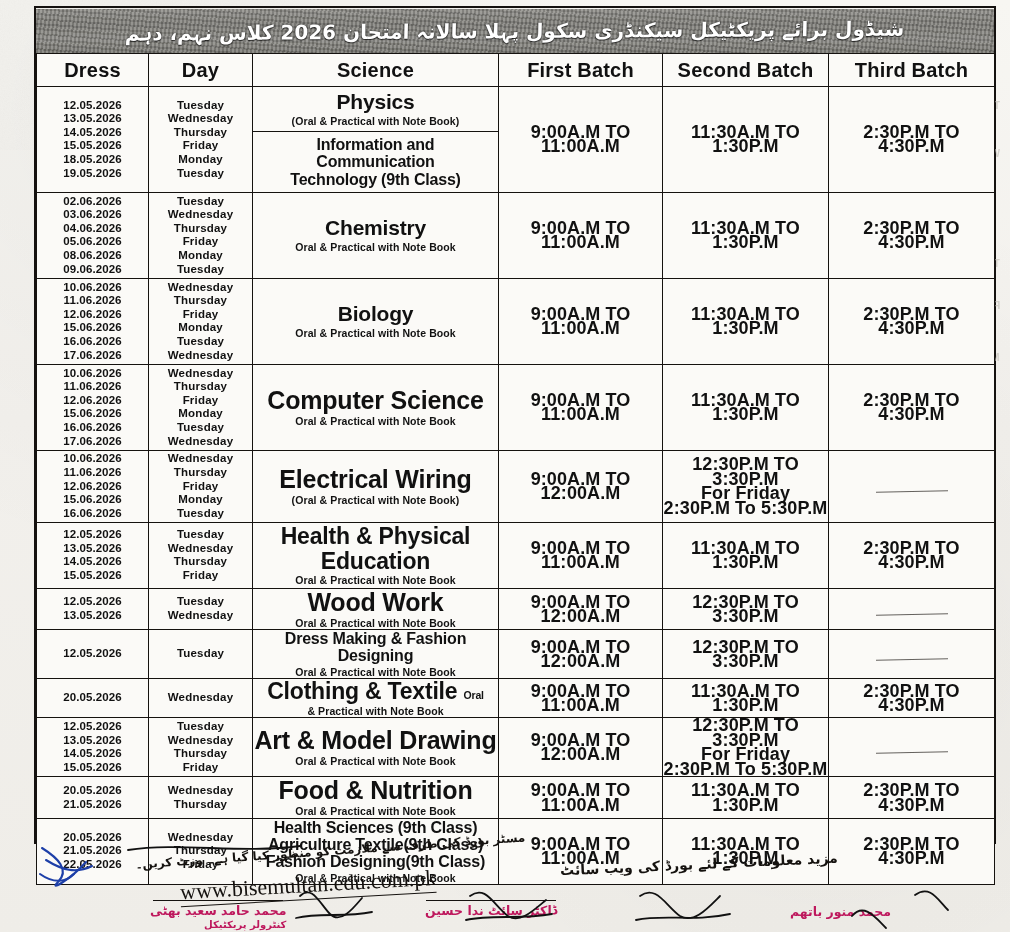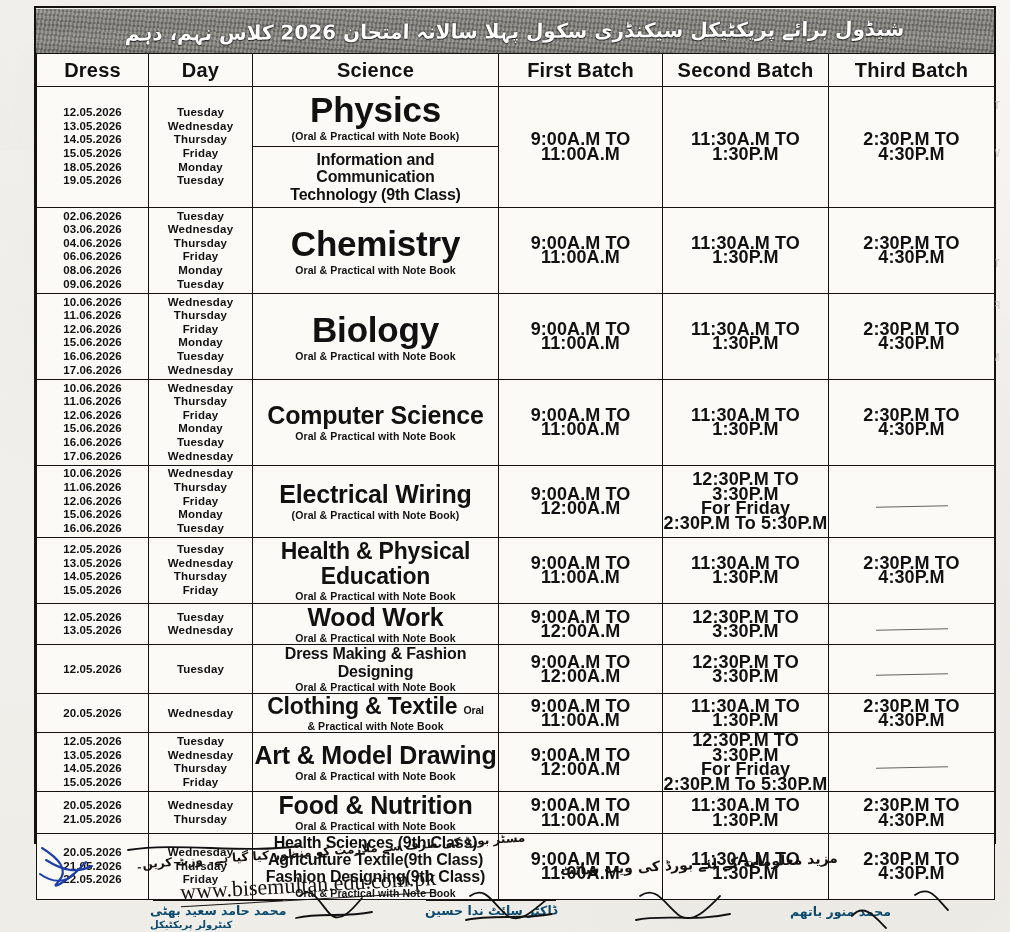--- a/index.html
+++ b/index.html
@@ -105,21 +105,21 @@
     line-height:1.08;
     letter-spacing:-.2px;
   }
   .subj .sub{
     font-size:10.5px;
     font-weight:700;
     line-height:1.18;
     letter-spacing:.1px;
     margin-top:1px;
   }
-  .subj .main.sz-xl{font-size:35px;}
+  .subj .main.sz-xl{font-size:21px;}
   .subj .main.sz-lg{font-size:23px;}
   .subj .main.sz-md{font-size:25px;}
   .subj .main.sz-sm{font-size:16px;}
   .subj .inlinesmall{font-size:10.5px;font-weight:700;}
 
   .batch{
     font-size:18px;
     font-weight:700;
     line-height:14.5px;
     letter-spacing:.1px;
@@ -183,24 +183,24 @@
     font-size:22px;
     font-weight:400;
     color:#15120f;
     transform:rotate(-3.2deg);
     white-space:nowrap;
     border-bottom:1.5px solid #15120f;
     padding-bottom:1px;
   }
   .sig{
     position:absolute;
-    text-align:left;
+    text-align:right;
     direction:rtl;
     font-family:"DejaVu Sans", sans-serif;
-    color:#0c4a6e;
+    color:#be185d;
   }
   .sig .nm{font-size:12.5px;font-weight:700;white-space:nowrap;}
   .sig .ti{font-size:10px;font-weight:600;margin-top:1px;white-space:nowrap;}
   .sig.s1{left:150px;top:58px;}
   .sig.s2{left:425px;top:58px;}
   .sig.s3{left:790px;top:62px;}
   .sig .rule{border-top:1.4px solid #15120f;width:130px;margin:0 auto 2px;}
 
   
   .ink{position:absolute;pointer-events:none;}
@@ -263,21 +263,21 @@
           <div class="main sz-sm">Information and Communication</div>
           <div class="main sz-sm">Technology  (9th Class)</div>
         </div>
       </td>
       <td class="batch">9:00A.M TO 11:00A.M</td>
       <td class="batch">11:30A.M  TO 1:30P.M</td>
       <td class="batch">2:30P.M TO 4:30P.M</td>
     </tr>
 
     <tr style="height:86px;">
-      <td class="cell-date"><span>02.06.2026</span><br><span>03.06.2026</span><br><span>04.06.2026</span><br><span>06.06.2026</span><br><span>08.06.2026</span><br><span>09.06.2026</span></td>
+      <td class="cell-date"><span>02.06.2026</span><br><span>03.06.2026</span><br><span>04.06.2026</span><br><span>05.06.2026</span><br><span>08.06.2026</span><br><span>09.06.2026</span></td>
       <td class="cell-day"><span>Tuesday</span><br><span>Wednesday</span><br><span>Thursday</span><br><span>Friday</span><br><span>Monday</span><br><span>Tuesday</span></td>
       <td class="subj">
         <div class="main sz-xl">Chemistry</div>
         <div class="sub">Oral &amp; Practical with Note Book</div>
       </td>
       <td class="batch">9:00A.M TO 11:00A.M</td>
       <td class="batch">11:30A.M  TO 1:30P.M</td>
       <td class="batch">2:30P.M TO 4:30P.M</td>
     </tr>
 

